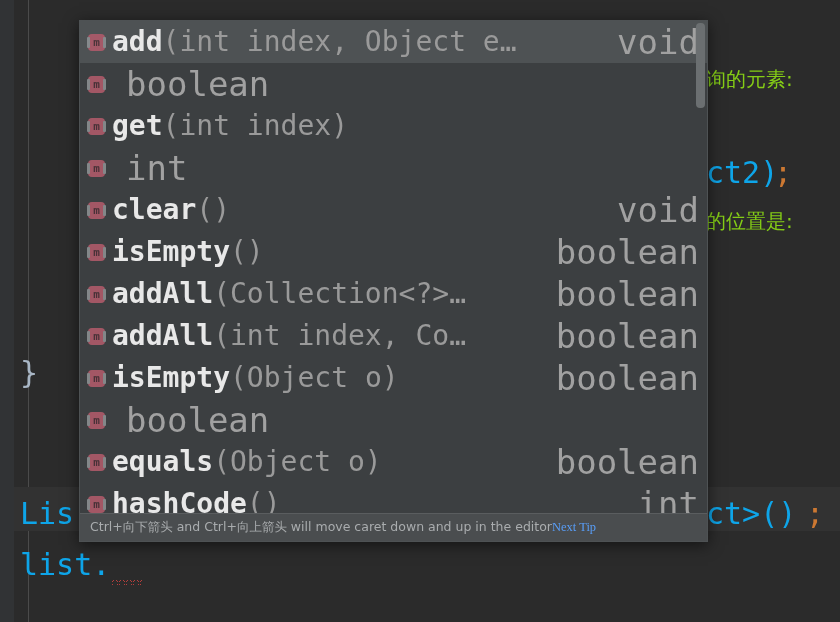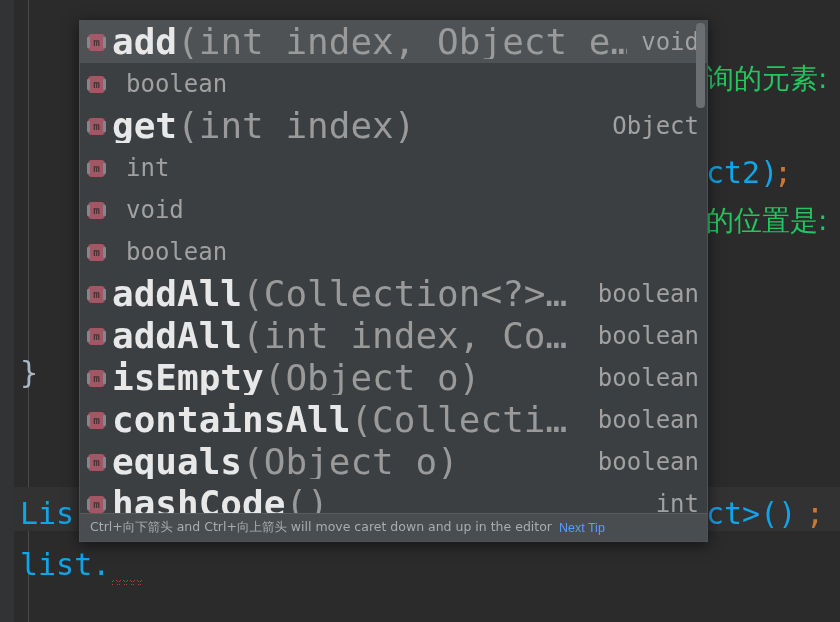--- a/index.html
+++ b/index.html
@@ -46,21 +46,21 @@
     position: absolute;
     white-space: pre;
     font-family: "DejaVu Sans Mono", monospace;
     font-size: 30px;
     line-height: 42px;
     letter-spacing: 0px;
   }
 
   .tok-punct   { color: #a9b7c6; }
   .tok-semi    { color: #cc7832; }
-  .tok-comment { color: #22c55e; font-family: "DejaVu Sans", sans-serif; font-size: 28px; }
+  .tok-comment { color: #84cc16; font-family: "DejaVu Sans", sans-serif; font-size: 20px; }
   .tok-ident   { color: #0ea5e9; }
 
   
   .current-line-hl {
     position: absolute;
     left: 14px;
     width: 826px;
     height: 44px;
     background: #323232;
   }
@@ -144,37 +144,37 @@
     color: #4a3036;
     line-height: 1;
   }
 
   .lookup-text {
     flex: 1 1 auto;
     min-width: 0;
     white-space: pre;
     overflow: hidden;
     font-family: "DejaVu Sans Mono", monospace;
-    font-size: 36px;
+    font-size: 28px;
     line-height: 34px;
   }
   .m-name {
     color: #e8e8e8;
     font-weight: bold;
   }
   .m-params {
     color: #9a9a9a;
   }
   .lookup-type {
     flex: 0 0 auto;
     padding-left: 14px;
     white-space: pre;
     color: #a1a1a1;
     font-family: "DejaVu Sans Mono", monospace;
-    font-size: 24px;
+    font-size: 34px;
     line-height: 34px;
   }
 
   
   .lookup-scrollbar {
     position: absolute;
     right: 1px;
     top: 1px;
     width: 11px;
     height: 491px;
@@ -206,24 +206,23 @@
   }
   .tip-text {
     color: #a9acae;
     font-size: 12.5px;
     white-space: pre;
     font-family: "DejaVu Sans", sans-serif;
   }
   .tip-link {
     color: #589df6;
     font-size: 12.5px;
-    margin-left: 7px;
     cursor: pointer;
     white-space: pre;
-    font-family: Liberation Sans, sans-serif;
+    font-family: Liberation Serif, serif;
   }
   .tip-spacer { flex: 1 1 auto; }
   .kebab-menu {
     width: 16px;
     height: 22px;
     display: flex;
     flex-direction: column;
     align-items: center;
     justify-content: center;
     gap: 3px;
@@ -277,38 +276,39 @@
           <span class="icon-method">
             <i>m</i>
           </span>
           <span class="lookup-type">boolean</span>
         </div>
         <div class="lookup-row">
           <span class="icon-method">
             <i>m</i>
           </span>
           <span class="lookup-text"><span class="m-name">get</span><span class="m-params">(int index)</span></span>
-          <span class="lookup-type">Object</span>
         </div>
         <div class="lookup-row">
           <span class="icon-method">
             <i>m</i>
           </span>
           <span class="lookup-type">int</span>
         </div>
         <div class="lookup-row">
           <span class="icon-method">
             <i>m</i>
           </span>
+          <span class="lookup-text"><span class="m-name">clear</span><span class="m-params">()</span></span>
           <span class="lookup-type">void</span>
         </div>
         <div class="lookup-row">
           <span class="icon-method">
             <i>m</i>
           </span>
+          <span class="lookup-text"><span class="m-name">isEmpty</span><span class="m-params">()</span></span>
           <span class="lookup-type">boolean</span>
         </div>
         <div class="lookup-row">
           <span class="icon-method">
             <i>m</i>
           </span>
           <span class="lookup-text"><span class="m-name">addAll</span><span class="m-params">(Collection&lt;?&gt;…</span></span>
           <span class="lookup-type">boolean</span>
         </div>
         <div class="lookup-row">
@@ -322,21 +322,20 @@
           <span class="icon-method">
             <i>m</i>
           </span>
           <span class="lookup-text"><span class="m-name">isEmpty</span><span class="m-params">(Object o)</span></span>
           <span class="lookup-type">boolean</span>
         </div>
         <div class="lookup-row">
           <span class="icon-method">
             <i>m</i>
           </span>
-          <span class="lookup-text"><span class="m-name">containsAll</span><span class="m-params">(Collecti…</span></span>
           <span class="lookup-type">boolean</span>
         </div>
         <div class="lookup-row">
           <span class="icon-method">
             <i>m</i>
           </span>
           <span class="lookup-text"><span class="m-name">equals</span><span class="m-params">(Object o)</span></span>
           <span class="lookup-type">boolean</span>
         </div>
         <div class="lookup-row">

